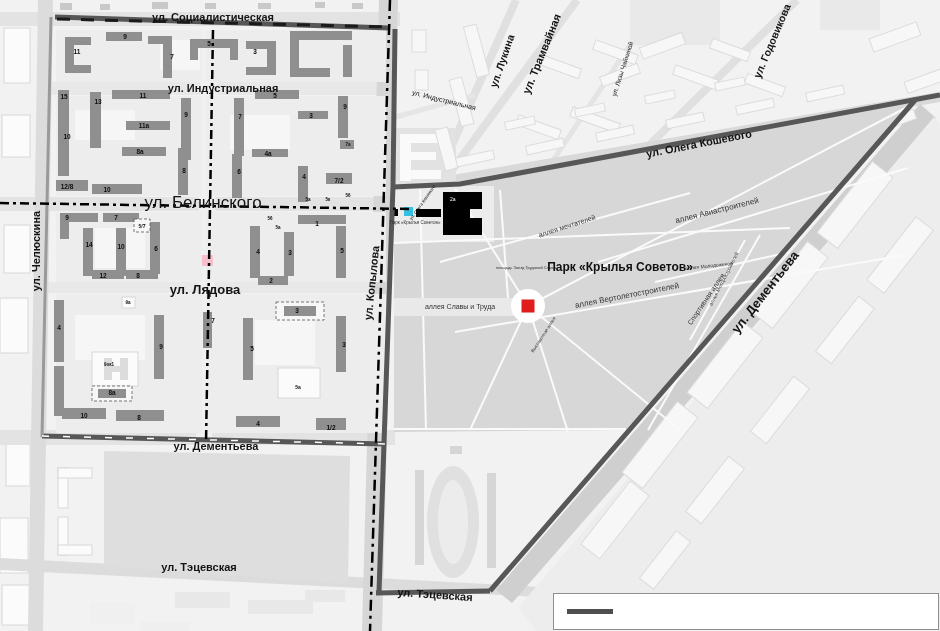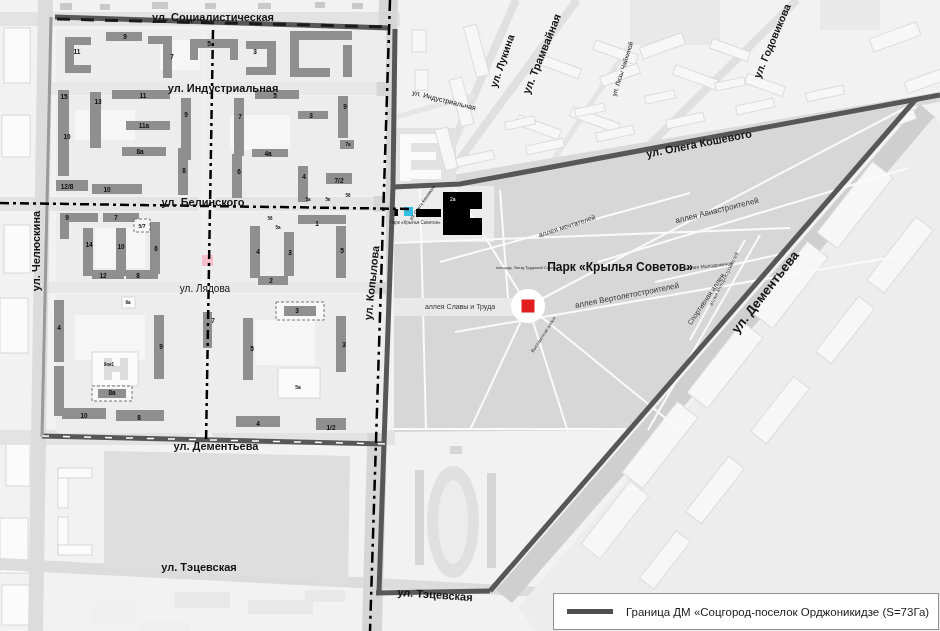--- a/index.html
+++ b/index.html
@@ -289,22 +289,22 @@
   <g stroke="#000" stroke-width="2.5" fill="none">
     <path d="M390,0 L370,631" stroke-dasharray="11 5 3 5"></path>
     <path d="M213,30 L206,443" stroke-dasharray="9 4 3 4"></path>
     <path d="M0,203 L412,209" stroke-dasharray="9 4 3 4"></path>
   </g>
 </svg>
 
 <div id="labels">
       <div class="lbl street" style="left: 213px; top: 17px; font-size: 11px; font-weight: 700; transform: translate(-50%, -50%) rotate(0deg);">ул. Социалистическая</div>
       <div class="lbl street" style="left: 223px; top: 88px; font-size: 11px; font-weight: 700; transform: translate(-50%, -50%) rotate(0deg);">ул. Индустриальная</div>
-      <div class="lbl street" style="left: 203px; top: 202px; font-size: 11px; font-weight: 700; transform: translate(-50%, -50%) rotate(0deg);">ул. Белинского</div>
-      <div class="lbl street" style="left: 205px; top: 289px; font-size: 10px; font-weight: 400; transform: translate(-50%, -50%) rotate(0deg);">ул. Лядова</div>
+      <div class="lbl street" style="left: 203px; top: 202px; font-size: 17px; font-weight: 400; transform: translate(-50%, -50%) rotate(0deg);">ул. Белинского</div>
+      <div class="lbl street" style="left: 205px; top: 289px; font-size: 13px; font-weight: 700; transform: translate(-50%, -50%) rotate(0deg);">ул. Лядова</div>
       <div class="lbl street" style="left: 216px; top: 446px; font-size: 11px; font-weight: 700; transform: translate(-50%, -50%) rotate(0deg);">ул. Дементьева</div>
       <div class="lbl street" style="left: 199px; top: 567px; font-size: 11px; font-weight: 700; transform: translate(-50%, -50%) rotate(0deg);">ул. Тэцевская</div>
       <div class="lbl street" style="left: 435px; top: 595px; font-size: 11px; font-weight: 700; transform: translate(-50%, -50%) rotate(4deg);">ул. Тэцевская</div>
       <div class="lbl street" style="left: 36px; top: 251px; font-size: 11px; font-weight: 700; transform: translate(-50%, -50%) rotate(-90deg);">ул. Челюскина</div>
       <div class="lbl street" style="left: 372px; top: 283px; font-size: 11px; font-weight: 700; transform: translate(-50%, -50%) rotate(-84deg);">ул. Копылова</div>
       <div class="lbl street" style="left: 444px; top: 100px; font-size: 7px; transform: translate(-50%, -50%) rotate(14deg);">ул. Индустриальная</div>
       <div class="lbl street" style="left: 502px; top: 61px; font-size: 10.5px; font-weight: 700; transform: translate(-50%, -50%) rotate(-71deg);">ул. Лукина</div>
       <div class="lbl street" style="left: 542px; top: 54px; font-size: 11px; font-weight: 700; transform: translate(-50%, -50%) rotate(-68deg);">ул. Трамвайная</div>
       <div class="lbl street" style="left: 623px; top: 69px; font-size: 6.5px; transform: translate(-50%, -50%) rotate(-72deg);">ул. Лизы Чайкиной</div>
       <div class="lbl street" style="left: 772px; top: 41px; font-size: 10.5px; font-weight: 700; transform: translate(-50%, -50%) rotate(-67deg);">ул. Годовикова</div>
@@ -377,16 +377,15 @@
       <div class="lbl bnum" style="left: 344px; top: 345px; font-size: 6.5px; font-weight: 700; transform: translate(-50%, -50%) rotate(0deg);">3</div>
       <div class="lbl bnum" style="left: 298px; top: 387px; font-size: 5px; font-weight: 700; transform: translate(-50%, -50%) rotate(0deg);">5а</div>
       <div class="lbl bnum" style="left: 258px; top: 424px; font-size: 6.5px; font-weight: 700; transform: translate(-50%, -50%) rotate(0deg);">4</div>
       <div class="lbl bnum" style="left: 331px; top: 428px; font-size: 6.5px; font-weight: 700; transform: translate(-50%, -50%) rotate(0deg);">1/2</div>
     </div>
 
 <div class="dk-lbl" style="left:450px;top:197px;">2а</div>
 
 <div class="legend">
   <span class="legend-swatch" style="background: rgb(79, 79, 79);"></span>
-  <span class="legend-text">Граница ДМ «Соцгород-поселок Орджоникидзе (S=73Га)</span>
 </div>
 
 </div>
 
 </body></html>

